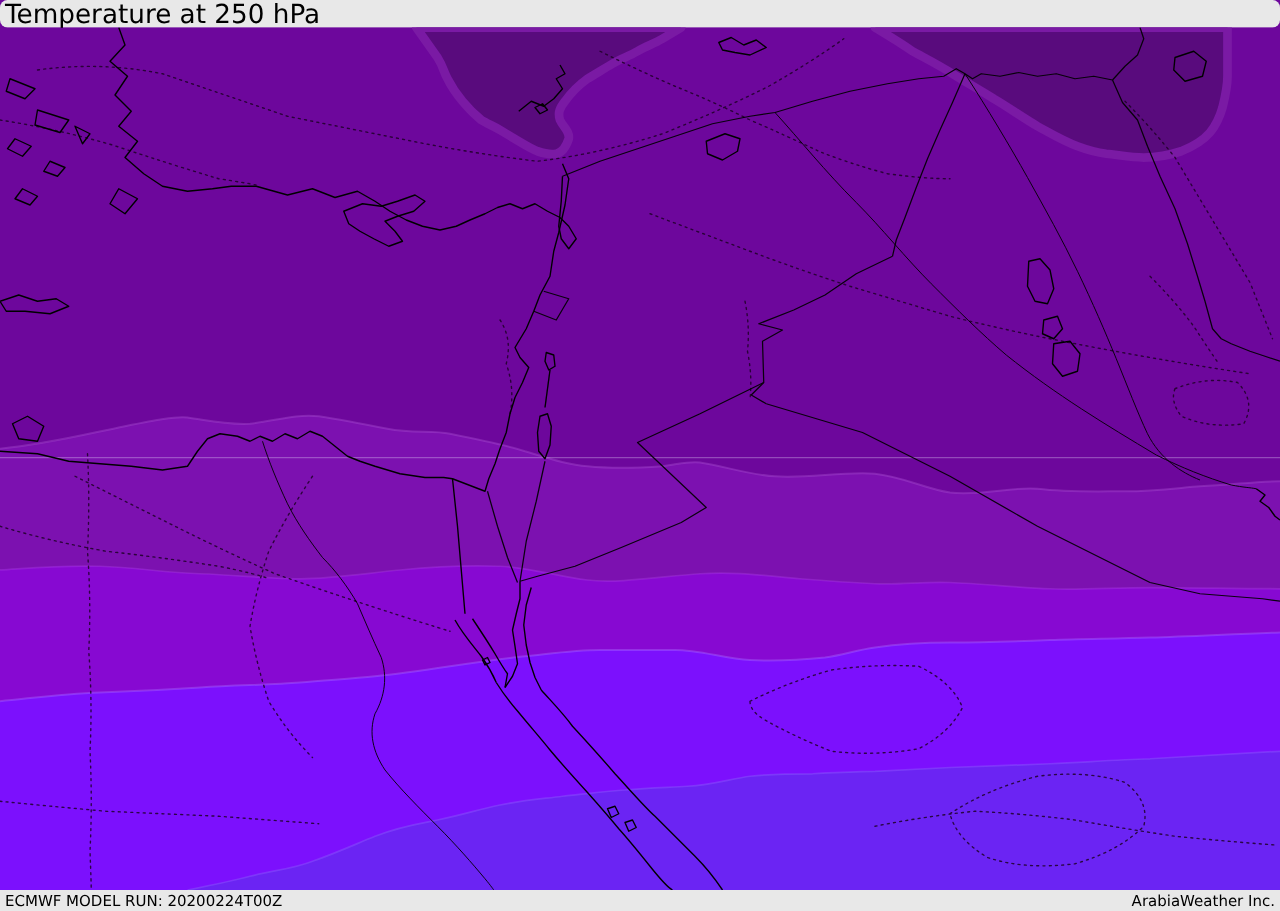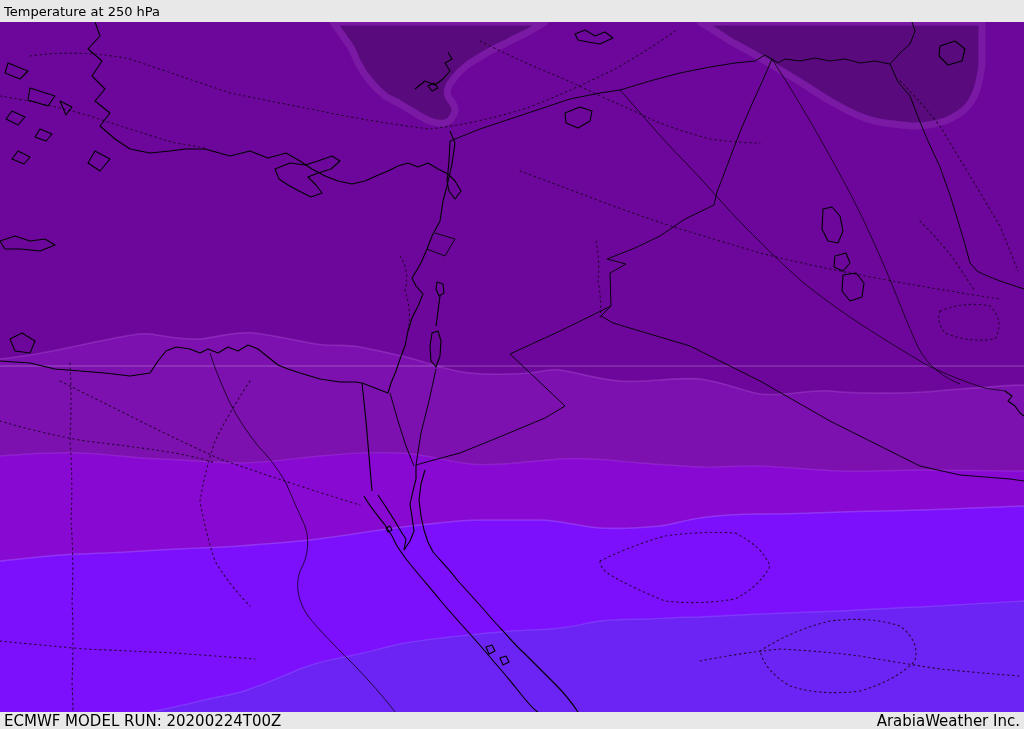--- a/index.html
+++ b/index.html
@@ -1,22 +1,22 @@
 <!DOCTYPE html>
 <html><head>
 <meta charset="utf-8">
 <style>
   html,body{margin:0;padding:0;background:#cfcfcf;}
   #frame{position:relative;width:1024px;height:729px;overflow:hidden;
          font-family:"DejaVu Sans","Liberation Sans",sans-serif;background:#6d079c;}
   .bar{position:absolute;left:0;width:1024px;background:#e8e8e8;color:#000;
        display:flex;justify-content:space-between;align-items:center;
        box-sizing:border-box;padding:0 4px;white-space:nowrap;}
-  #topbar{top:0;height:22px;font-size:13px;}
-  #bottombar{top:712px;height:17px;font-size:15px;}
+  #topbar{top:0;height:22px;font-size:21px;border-radius:6px;}
+  #bottombar{top:712px;height:17px;font-size:12px;}
   #mapwrap{position:absolute;top:22px;left:0;width:1024px;height:690px;}
   svg{display:block;}
 </style>
 </head>
 <body>
 
 <div id="frame">
 
   <div id="topbar" class="bar" style="background: rgb(232, 232, 232); color: rgb(0, 0, 0);">
     <span>Temperature at 250 hPa</span>

